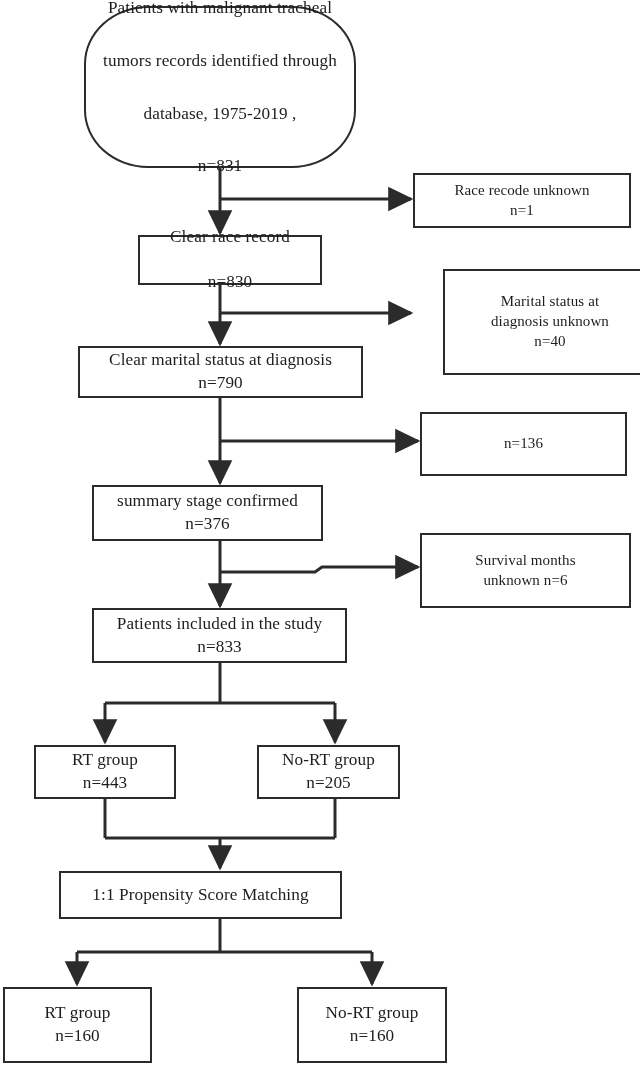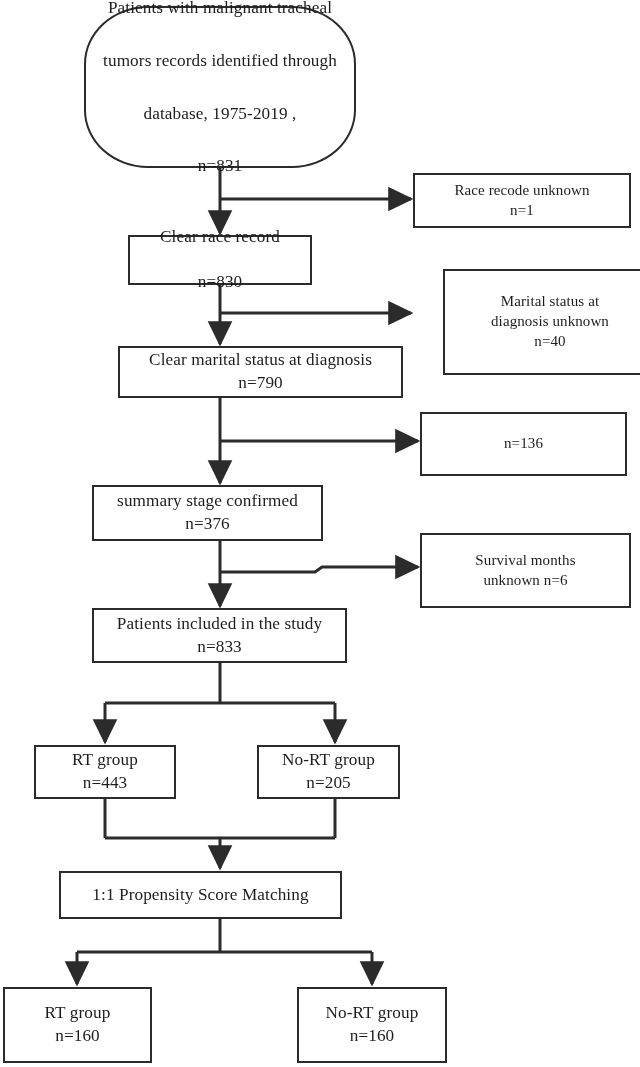--- a/index.html
+++ b/index.html
@@ -98,26 +98,26 @@
     </g>
   </svg>
 
   <div class="node node-terminal fs-17" style="left:84px; top:6px; width:272px; height:162px;">
     <span class="line">Patients with  malignant tracheal</span>
     <span class="line">tumors records identified through</span>
     <span class="line">database, 1975-2019 ,</span>
     <span class="line">n=831</span>
   </div>
 
-  <div class="node fs-17" style="left:128px; top:235px; width:184px; height:50px;gap:22px;">
+  <div class="node fs-17" style="left:138px; top:235px; width:184px; height:50px;gap:22px;">
     <span class="line">Clear race record</span>
     <span class="line">n=830</span>
   </div>
 
-  <div class="node fs-17" style="left:78px; top:346px; width:285px; height:52px;margin-left:40px;">
+  <div class="node fs-17" style="left:78px; top:346px; width:285px; height:52px;">
     <span class="line">Clear marital status at diagnosis</span>
     <span class="line">n=790</span>
   </div>
 
   <div class="node fs-17" style="left:92px; top:485px; width:231px; height:56px;">
     <span class="line">summary stage confirmed</span>
     <span class="line">n=376</span>
   </div>
 
   <div class="node fs-17" style="left:92px; top:608px; width:255px; height:55px;">

